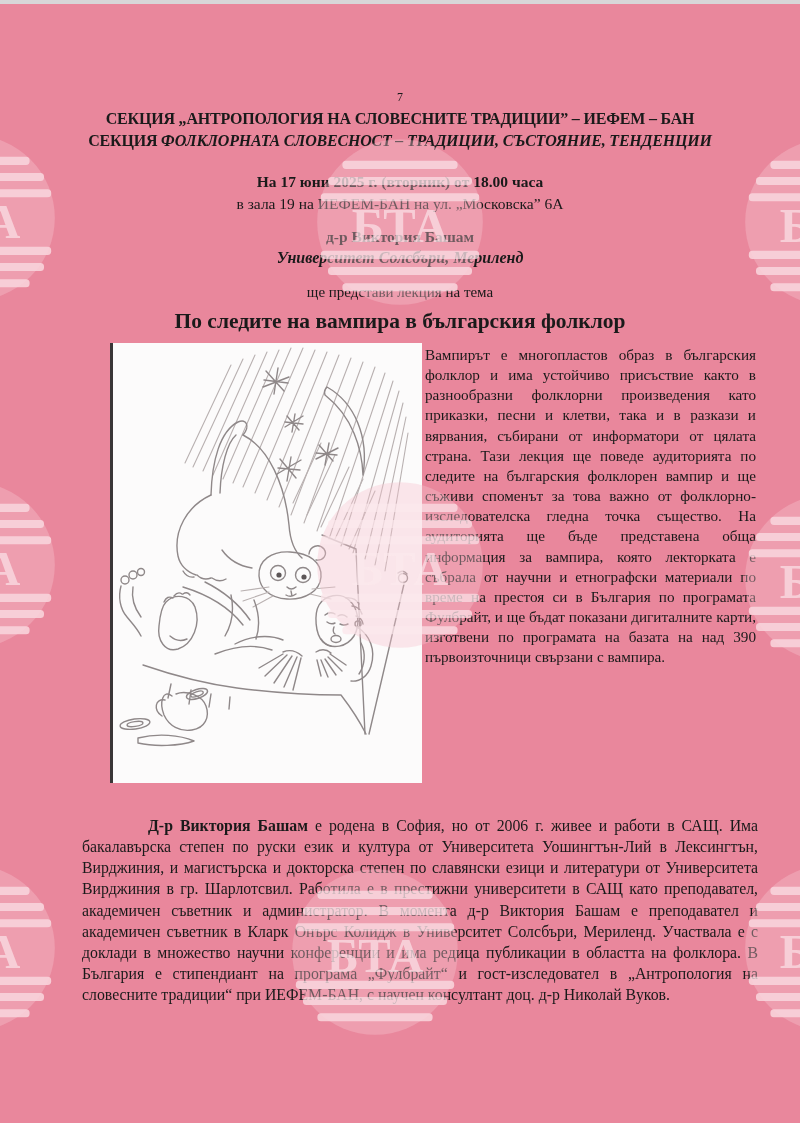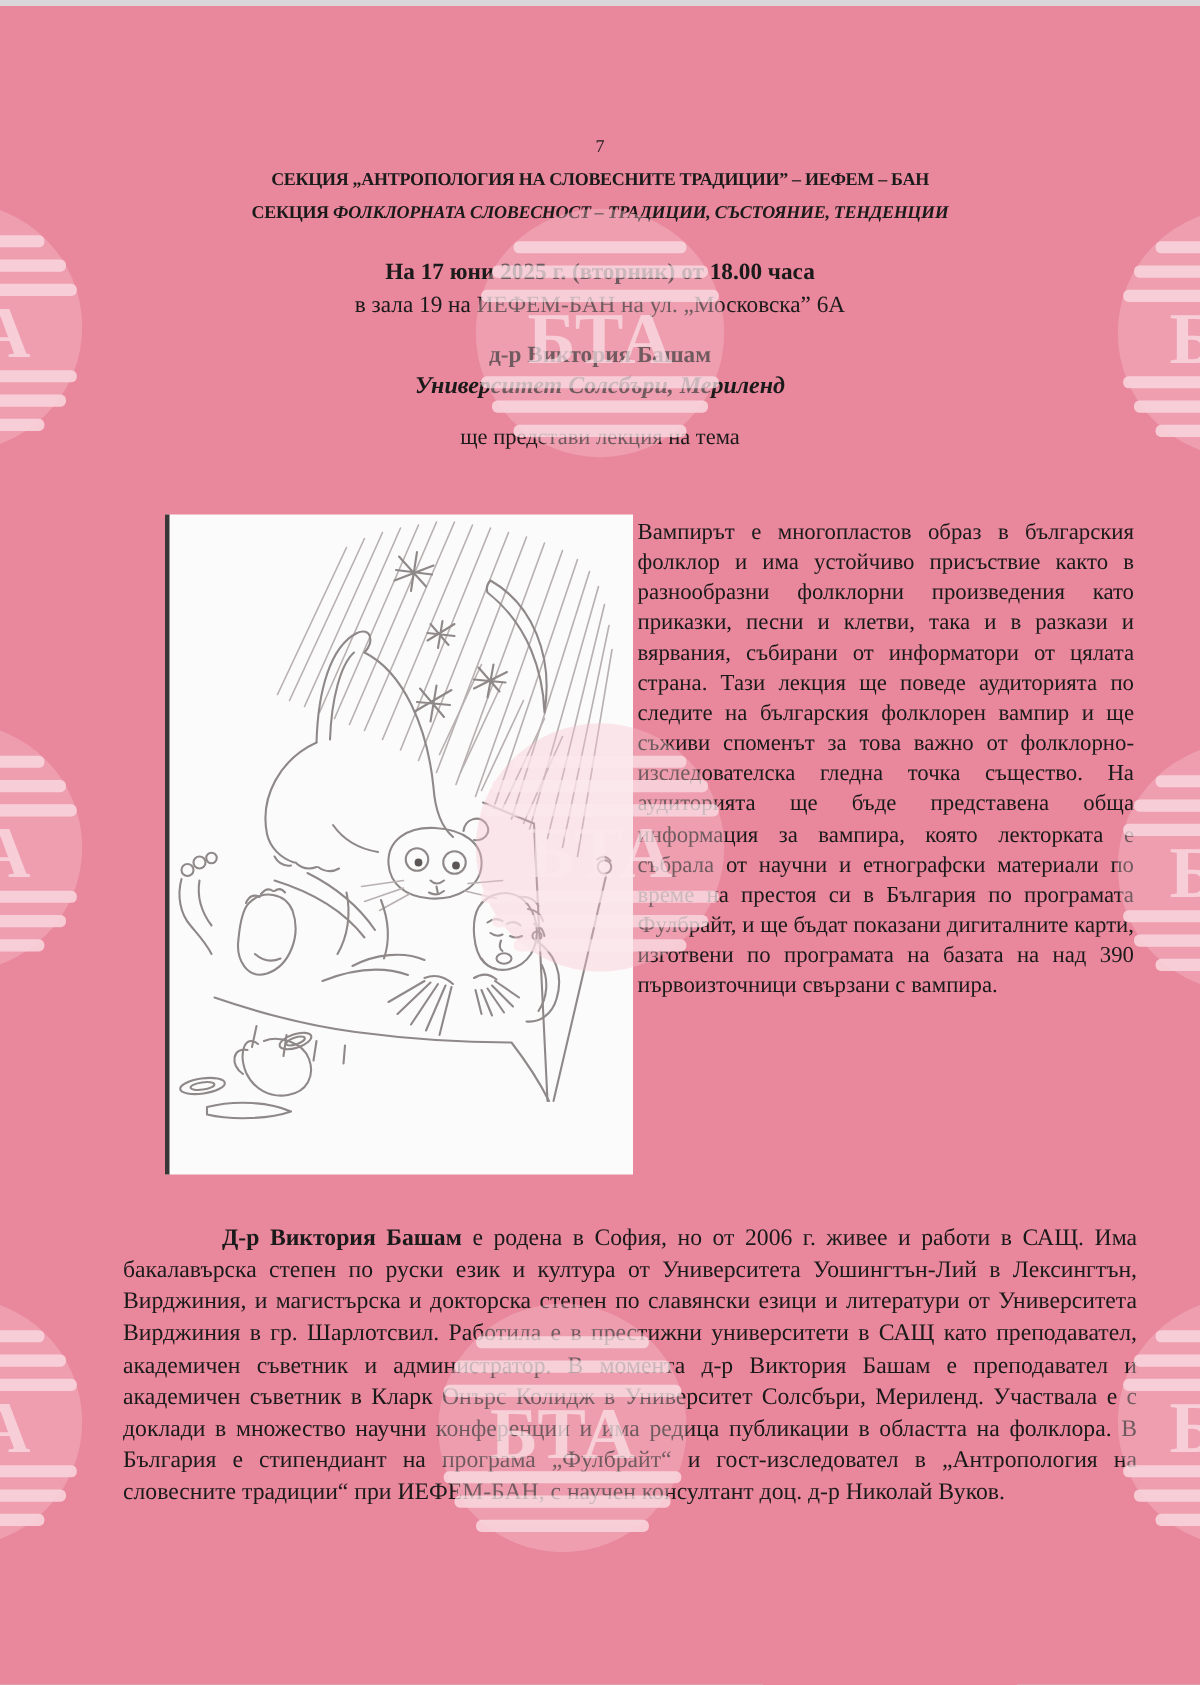--- a/index.html
+++ b/index.html
@@ -3,21 +3,21 @@
 <meta charset="utf-8">
 <style>
   html,body{margin:0;padding:0;}
   body{width:800px;height:1123px;background:#c9c9c9;font-family:"Liberation Serif","DejaVu Serif",serif;}
   #page{position:relative;width:800px;height:1123px;background:#e9879c;overflow:hidden;color:#1a1a1a;}
   .top-edge{position:absolute;top:0;left:0;width:100%;height:4px;background:#d8d6d8;z-index:3;}
 
   
   .header{position:absolute;top:90px;left:0;right:0;text-align:center;z-index:1;}
   .pageno{font-size:12px;line-height:14px;margin-bottom:4px;}
-  .h-line{font-size:12px;font-weight:bold;line-height:22px;letter-spacing:-0.2px;}
+  .h-line{font-size:16px;font-weight:bold;line-height:22px;letter-spacing:-0.2px;}
   .h-line .it{font-style:italic;}
   .date-line{margin-top:19px;font-size:15.5px;font-weight:bold;line-height:22px;}
   .venue-line{font-size:15.5px;line-height:22px;}
   .speaker-line{margin-top:11px;font-size:15.5px;font-weight:bold;line-height:21px;}
   .affil-line{font-size:16px;font-weight:bold;font-style:italic;line-height:22px;}
   .intro-line{margin-top:13px;font-size:15px;line-height:20px;}
   .title-line{margin-top:6px;font-size:21.5px;font-weight:bold;line-height:26px;}
 
   
   .illo-box{position:absolute;left:110px;top:343px;width:309px;height:440px;background:#fcfbfb;border-left:3px solid #3a3637;box-sizing:content-box;z-index:1;}
@@ -43,20 +43,21 @@
 
   <div class="header">
     <div class="pageno">7</div>
     <div class="h-line">СЕКЦИЯ „АНТРОПОЛОГИЯ НА СЛОВЕСНИТЕ ТРАДИЦИИ” – ИЕФЕМ – БАН</div>
     <div class="h-line"><span>СЕКЦИЯ </span><span class="it">ФОЛКЛОРНАТА СЛОВЕСНОСТ – ТРАДИЦИИ, СЪСТОЯНИЕ, ТЕНДЕНЦИИ</span></div>
     <div class="date-line">На 17 юни 2025 г. (вторник) от 18.00 часа</div>
     <div class="venue-line">в зала 19 на ИЕФЕМ-БАН на ул. „Московска” 6А</div>
     <div class="speaker-line">д-р Виктория Башам</div>
     <div class="affil-line">Университет Солсбъри, Мериленд</div>
     <div class="intro-line">ще представи лекция на тема</div>
+    <div class="title-line">По следите на вампира в българския фолклор</div>
   </div>
 
   <div class="illo-box">
     <svg width="309" height="440" viewBox="0 0 309 440">
 
       <g class="lt">
         <line x1="118" y1="22" x2="72" y2="120"></line>
           <line x1="130" y1="16" x2="80" y2="124"></line>
         <line x1="142" y1="12" x2="90" y2="128"></line>
           <line x1="154" y1="9" x2="100" y2="132"></line>

